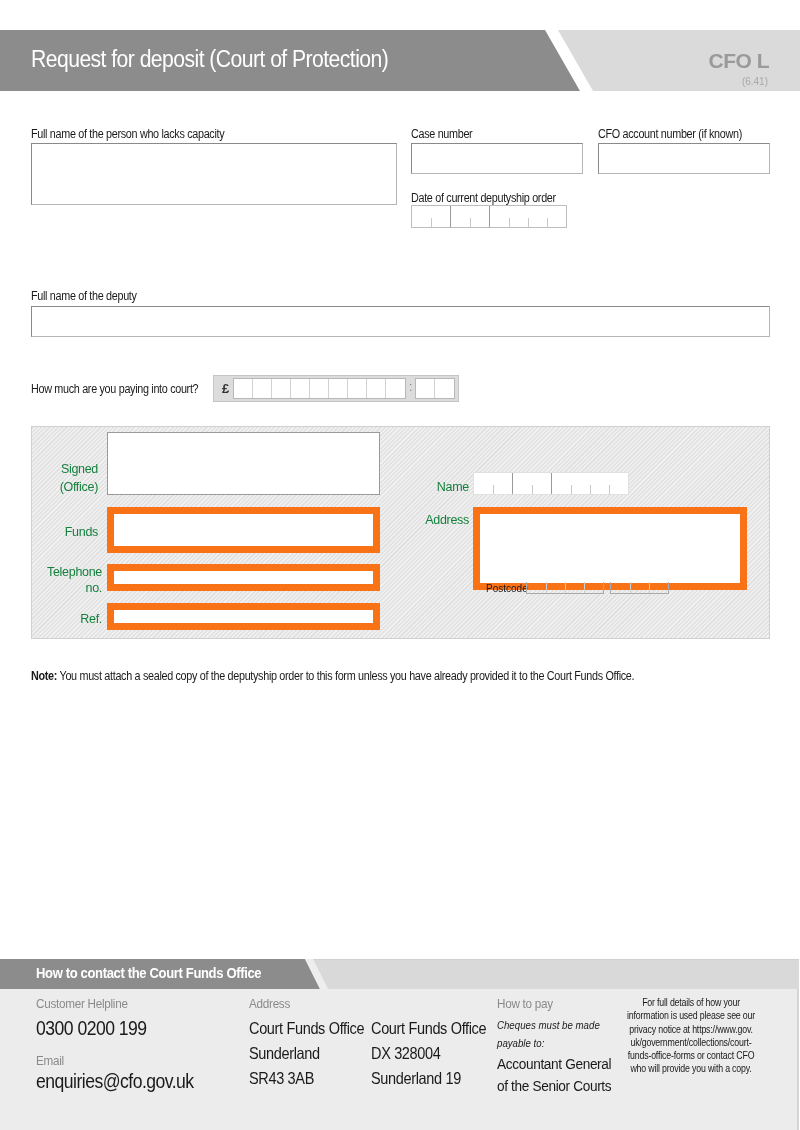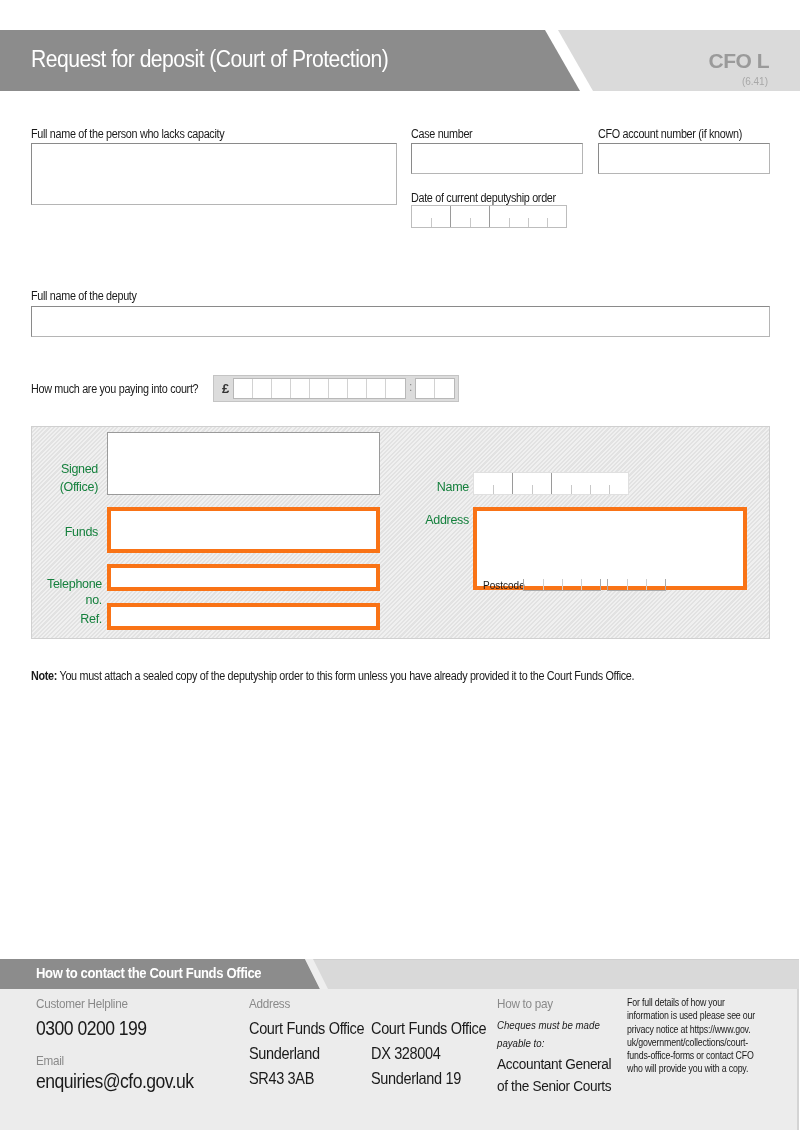--- a/index.html
+++ b/index.html
@@ -54,21 +54,21 @@
   .amount .colon { left: 195px; top: 4px; font-size: 12px; color: #888; }
 
   
   .panel {
     left: 31px; top: 426px; width: 739px; height: 213px;
     border: 1px solid #d0d0d0;
     background-color: #eaeaea;
     background-image: repeating-linear-gradient(135deg, #e2e2e2 0px, #e2e2e2 1.5px, #f0f0f0 1.5px, #f0f0f0 3px);
   }
   .plbl { font-size: 12.5px; font-weight: normal; color: #15803d; text-align: right; line-height: 1.45; letter-spacing: -0.3px; }
-  .pbox { background: #fff; border: 4px solid #f97316; }
+  .pbox { background: #fff; border: 7px solid #f97316; }
   .pbox.sig { border: 1px solid #9a9a9a; }
 
   .postcode-lbl { font-size: 10px; color: #1a1a1a; }
   .pcgrid { display: flex; border-left: 1px solid #aaa; border-bottom: 1px solid #aaa; border-right: 1px solid #aaa; height: 12px; }
   .pcgrid .c { width: 19px; height: 100%; position: relative; }
   .pcgrid .c + .c::before { content: ""; position: absolute; left: 0; top: 0; width: 1px; height: 100%; background: #cfcfcf; }
 
   .note { left: 31px; top: 669px; font-size: 12px; letter-spacing: -0.35px; white-space: nowrap; transform: scaleX(0.9); transform-origin: left center; }
   .note b { font-weight: bold; }
 
@@ -154,21 +154,21 @@
 
 <div class="abs plbl" style="left:36px; top:460px; width:62px;">
   <div>Signed</div>
   <div>(Office)</div>
 </div>
 <div class="abs pbox sig" style="left:107px; top:432px; width:273px; height:63px;"></div>
 
 <div class="abs plbl" style="left:36px; top:523px; width:62px;">Funds</div>
 <div class="abs pbox" style="left:107px; top:507px; width:273px; height:46px;"></div>
 
-<div class="abs plbl" style="left:36px; top:565px; width:66px; line-height:1.25;margin-top:12px;">
+<div class="abs plbl" style="left:36px; top:565px; width:66px; line-height:1.25;">
   <div>Telephone</div>
   <div>no.</div>
 </div>
 <div class="abs pbox" style="left:107px; top:564px; width:273px; height:27px;"></div>
 
 <div class="abs plbl" style="left:36px; top:610px; width:66px;">Ref.</div>
 <div class="abs pbox" style="left:107px; top:603px; width:273px; height:27px;"></div>
 
 <div class="abs plbl" style="left:420px; top:478px; width:49px;">Name</div>
 <div class="abs dategrid" style="left:473px; top:472px; height:23px; border-color:#e0e0e0;">
@@ -232,20 +232,20 @@
 <div class="abs f-sub" style="left:497px; top:996px;">How to pay</div>
 <div class="abs" style="left:497px; top:1016px;font-style:italic;">
   <div class="f-small">Cheques must be made</div>
   <div class="f-small">payable to:</div>
 </div>
 <div class="abs" style="left:497px; top:1053px;">
   <div class="f-mid" style="font-size:15.5px; line-height:22px;">Accountant General</div>
   <div class="f-mid" style="font-size:15.5px; line-height:22px;">of the Senior Courts</div>
 </div>
 
-<div class="abs" style="left:627px; top:996px;">
+<div class="abs" style="left:627px; top:996px;text-align:center;">
   <div class="f-tiny">For full details of how your</div>
   <div class="f-tiny">information is used please see our</div>
   <div class="f-tiny">privacy notice at https://www.gov.</div>
   <div class="f-tiny">uk/government/collections/court-</div>
   <div class="f-tiny">funds-office-forms or contact CFO</div>
   <div class="f-tiny">who will provide you with a copy.</div>
 </div>
 
 </body></html>

